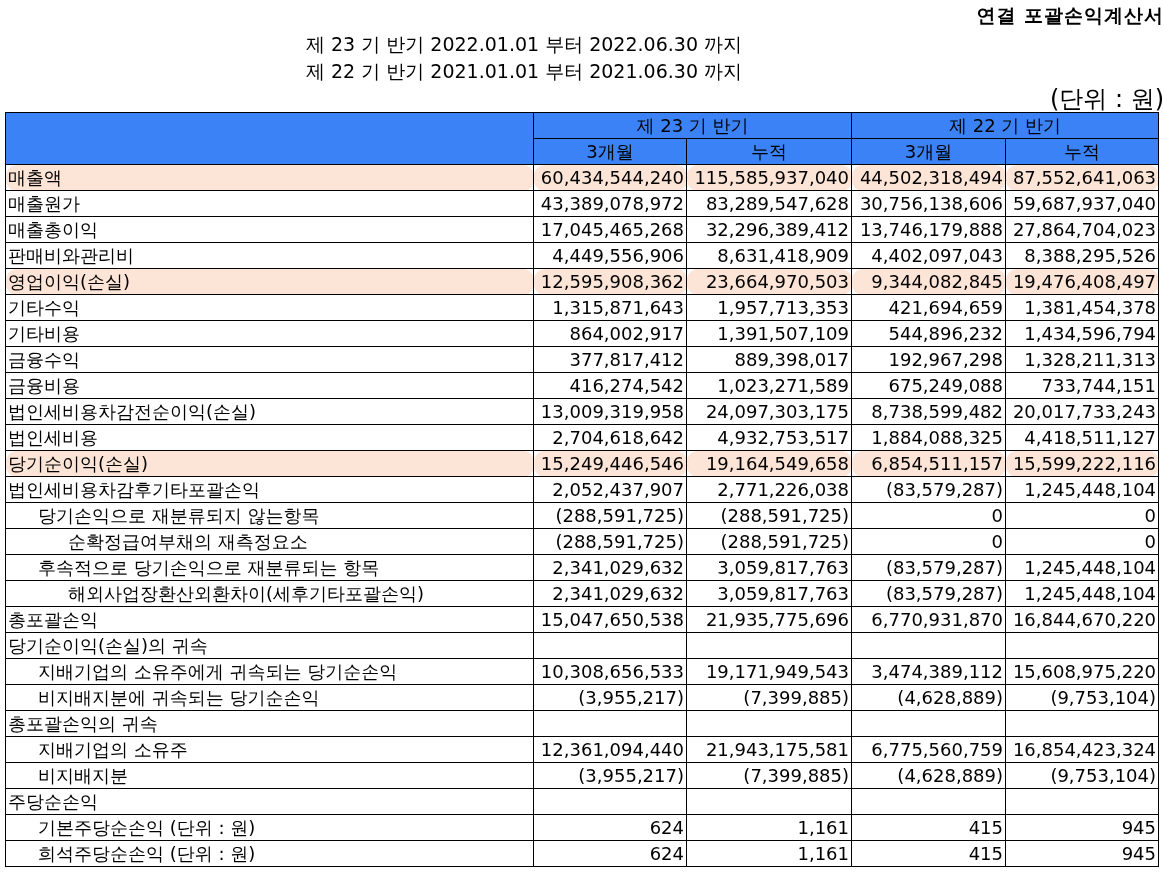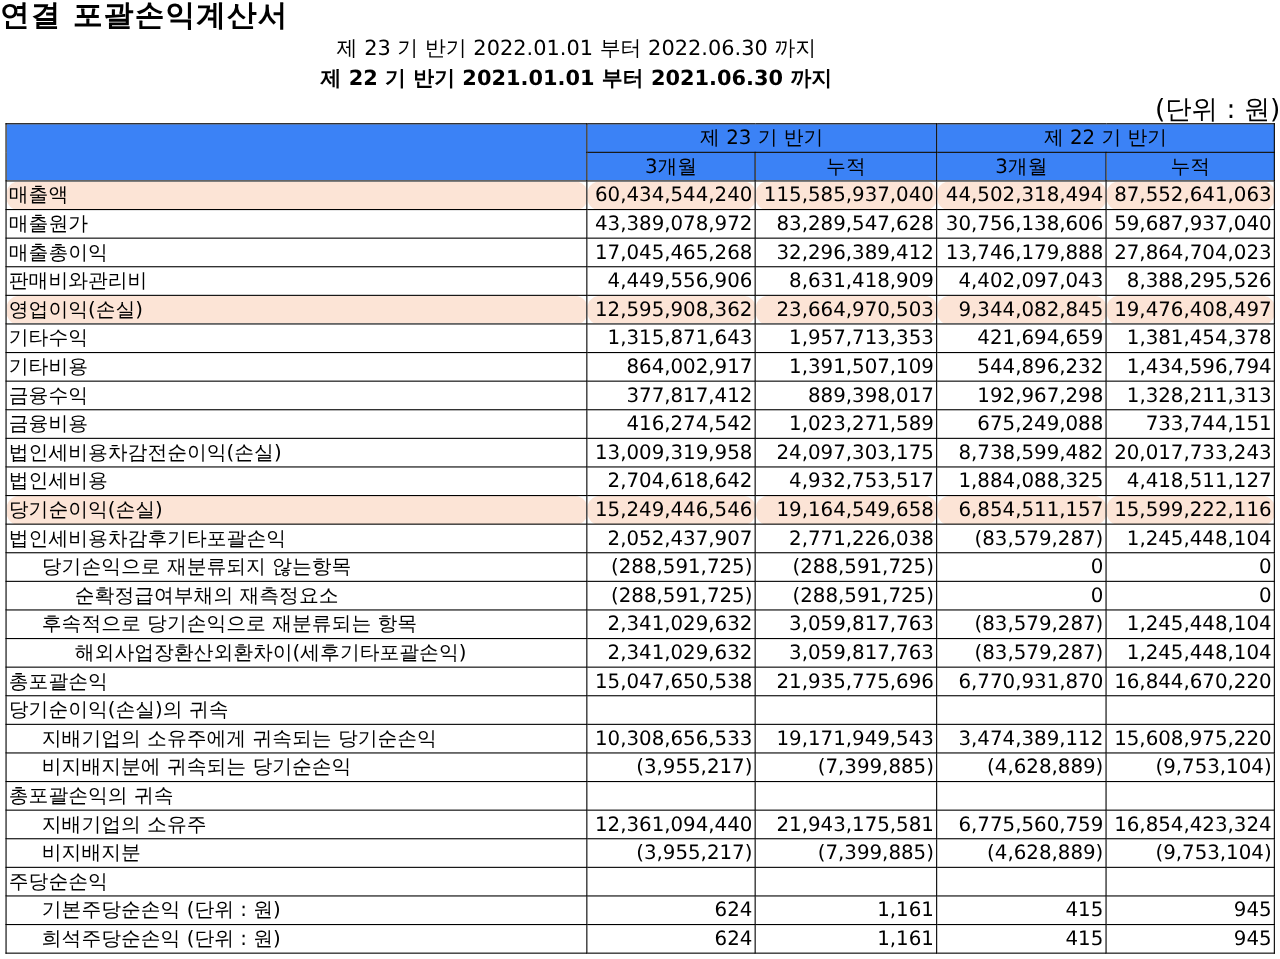--- a/index.html
+++ b/index.html
@@ -1,23 +1,23 @@
 <!DOCTYPE html>
 <html><head>
 <meta charset="utf-8">
 <style>
   html, body { margin:0; padding:0; background:#ffffff; }
   body { width:1164px; height:872px; position:relative; overflow:hidden;
          font-family:"DejaVu Sans", "Liberation Sans", sans-serif; color:#000; }
-  .title { position:absolute; left:0; width:1164px; top:0; text-align:left;
-           font-size:27px; font-weight:bold; line-height:30px; letter-spacing:1px; }
+  .title { position:absolute; left:0; width:1164px; top:0; text-align:right;
+           font-size:19px; font-weight:bold; line-height:30px; letter-spacing:1px; }
   .subtitle { position:absolute; left:0; width:1048px; text-align:center;
               font-size:19px; line-height:28px; }
   .sub1 { top:30px; }
-  .sub2 { top:57px;font-weight:bold; }
+  .sub2 { top:57px; }
   .unit { position:absolute; right:0; top:86px; font-size:24px; line-height:26px; }
   table { position:absolute; left:5px; top:112px; border-collapse:collapse;
           table-layout:fixed; width:1153px; font-size:18px; }
   td, th { border:1px solid #000; padding:0 2px; height:25px; line-height:25px;
            white-space:nowrap; overflow:hidden; font-weight:normal; }
   th { background:#3b82f6; text-align:center; }
   td.num { text-align:right; }
   td.label { text-align:left; }
   tr.hl td { background:#fce4d6;border-radius:11px; }
   .i1 { padding-left:32px; }

